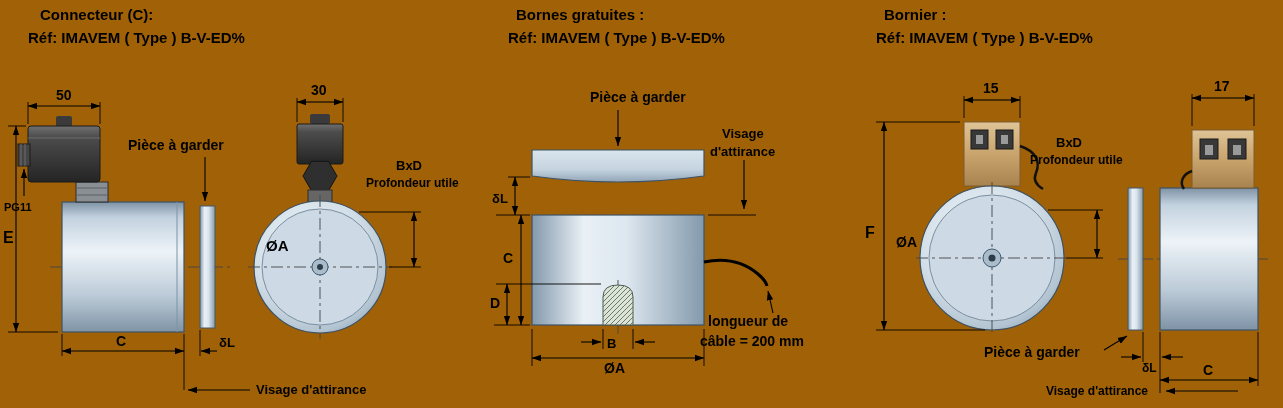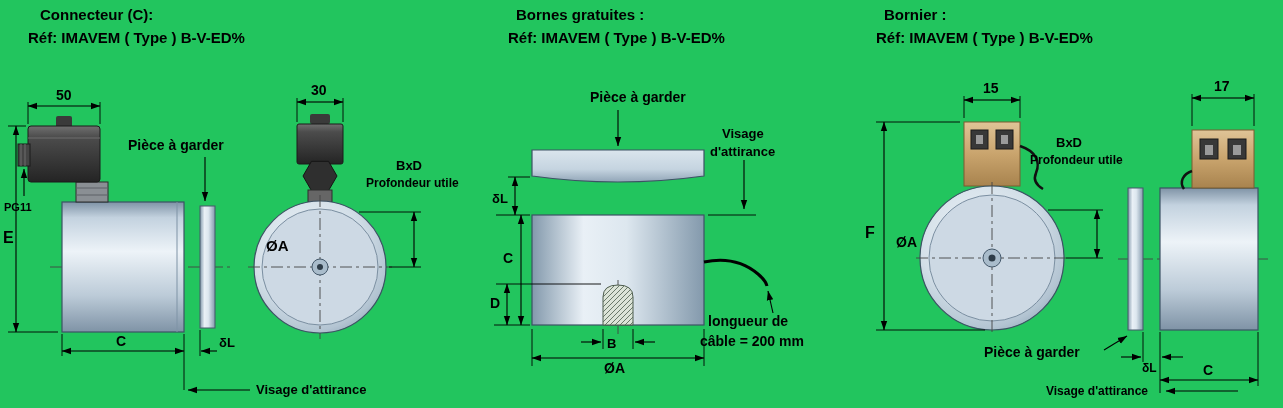--- a/index.html
+++ b/index.html
@@ -1,16 +1,16 @@
 <!DOCTYPE html>
 <html><head>
 <meta charset="utf-8">
 <style>
   html,body{margin:0;padding:0;background:#ffffff;}
-  .stage{width:1283px;height:408px;position:relative;background:#22c55e;overflow:hidden;}
+  .stage{width:1283px;height:408px;position:relative;background:#a16207;overflow:hidden;}
   svg{display:block;}
   .lbl{font-family:"Liberation Sans",sans-serif;font-weight:700;fill:#000;}
   .ext{stroke:#000;stroke-width:0.9;fill:none;}
   .dim{stroke:#000;stroke-width:1.1;fill:none;}
   .ldr{stroke:#000;stroke-width:1.1;fill:none;}
   .cl{stroke:#444;stroke-width:0.9;fill:none;stroke-dasharray:12 4 3 4;}
   .edge{stroke:#3d5264;stroke-width:1.2;}
 </style>
 </head>
 <body>

